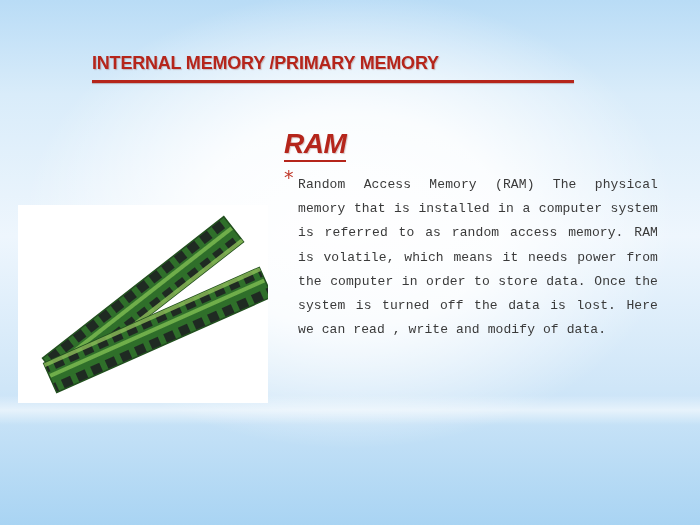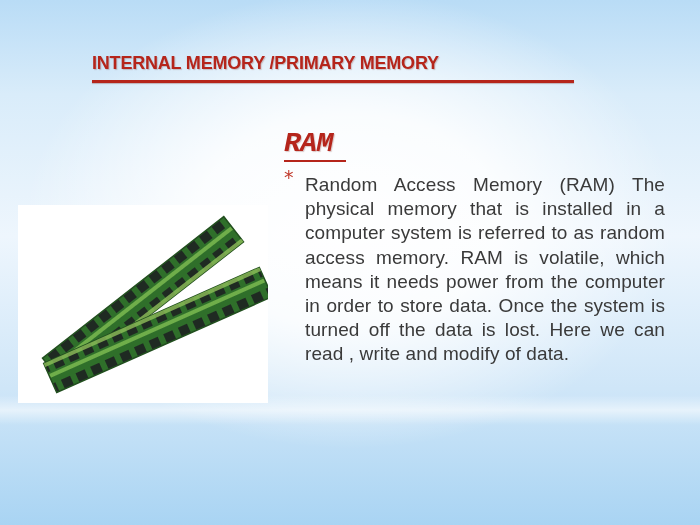--- a/index.html
+++ b/index.html
@@ -47,21 +47,21 @@
       width: 482px;
       height: 3px;
       background: #b5251b;
       box-shadow: 0 1px 1px rgba(120,40,30,0.3);
     }
     .subtitle {
       position: absolute;
       left: 284px;
       top: 128px;
       margin: 0;
-      font-family: Liberation Mono, monospace;
+      font-family: Liberation Sans, sans-serif;
       font-style: italic;
       font-size: 28px;
       color: #b5251b;
       letter-spacing: -0.5px;
       text-shadow: 1px 1px 1px rgba(120,40,30,0.25);
       text-align: right;
     }
     .subtitle-underline {
       position: absolute;
       left: 284px;
@@ -73,26 +73,26 @@
     .bullet-marker {
       position: absolute;
       left: 284px;
       top: 168px;
       font-size: 19px;
       color: #c0392b;
       line-height: 1;
     }
     .body-text {
       position: absolute;
-      left: 305px;
+      left: 298px;
       top: 173px;
       width: 360px;
       margin: 0;
-      font-family: Liberation Sans, sans-serif;
-      font-size: 19px;
+      font-family: Liberation Mono, monospace;
+      font-size: 13px;
       line-height: 24.2px;
       color: #3a3a3a;
       text-align: justify;
       text-align-last: left;
       letter-spacing: 0.1px;
     }
     .image-frame {
       position: absolute;
       left: 18px;
       top: 205px;

